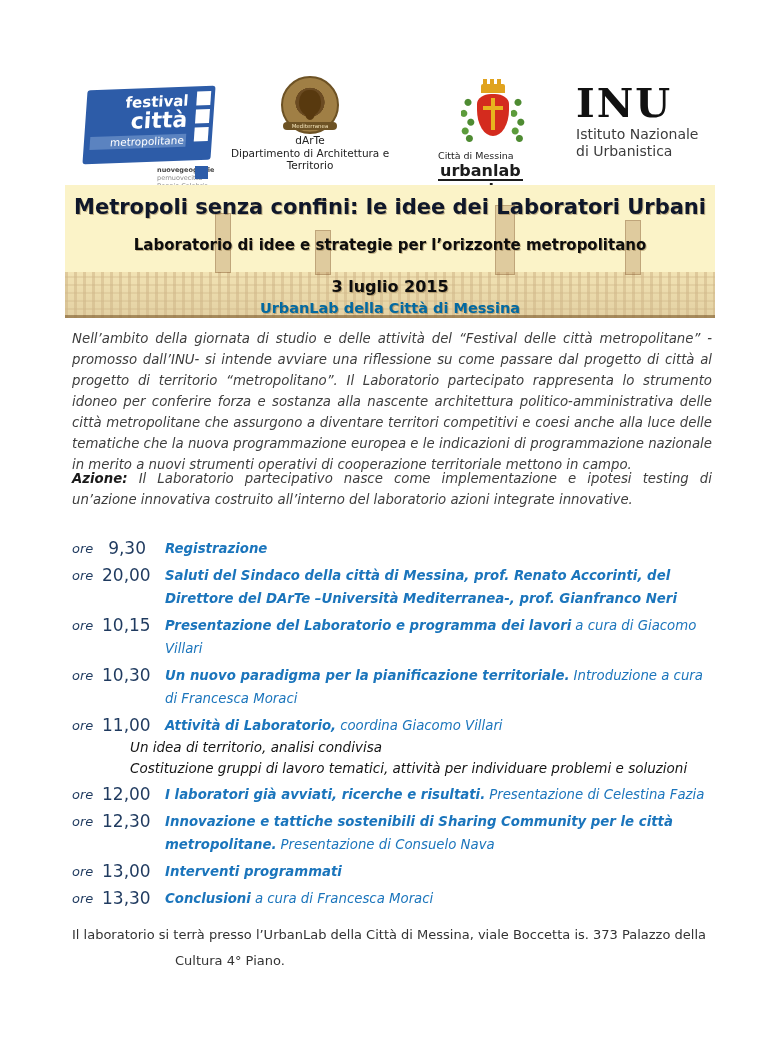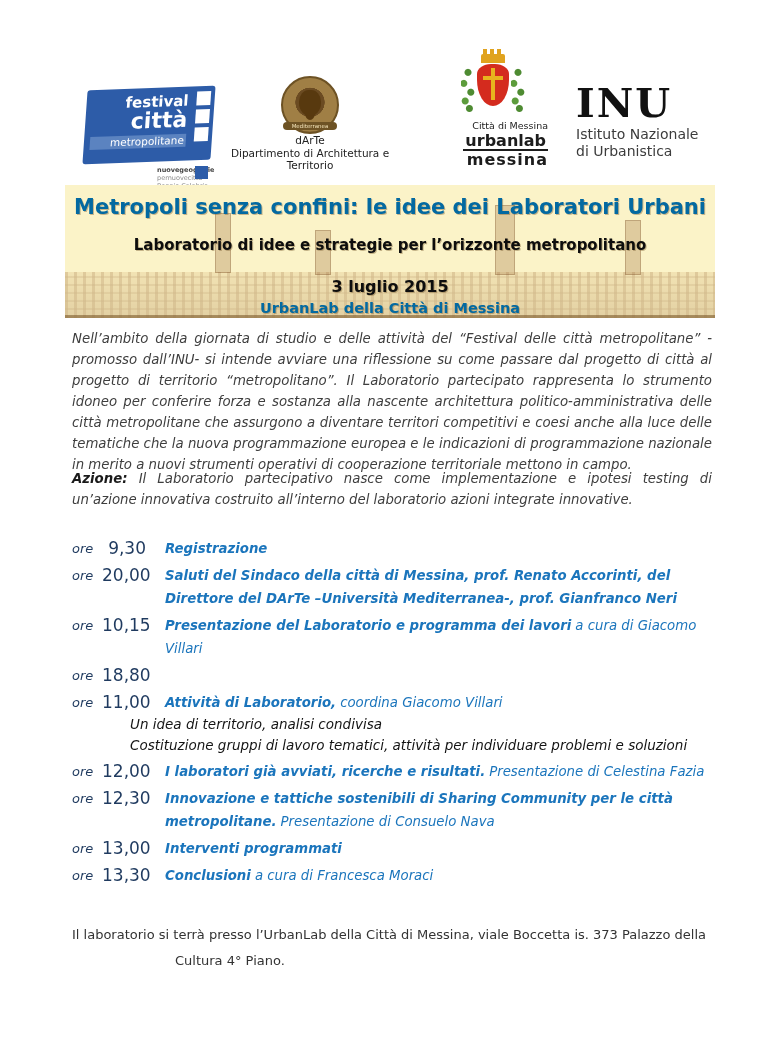--- a/index.html
+++ b/index.html
@@ -32,21 +32,21 @@
     border:2px solid #6d5224; position:relative;
   }
   .med-seal::after {
     content:""; position:absolute; left:16px; top:12px; width:22px; height:26px;
     background:#58390f; border-radius:45% 45% 50% 50%;
     box-shadow:0 10px 0 -6px #58390f;
   }
   .med-ribbon { position:relative; margin:-12px auto 0; width:54px; font-size:5.5px; color:#f2e2b8; background:#6d5224; border-radius:4px; padding:1px 0; }
   .med-caption { margin-top:4px; font-size:10.5px; line-height:12.5px; color:#222; }
 
-  .messina-logo { position:absolute; left:438px; top:54px; width:110px; text-align:right; }
+  .messina-logo { position:absolute; left:438px; top:84px; width:110px; text-align:left; }
   .crest { position:relative; width:70px; height:64px; margin:0 auto; }
   .crest-crown { position:absolute; left:23px; top:0; width:24px; height:9px; background:#e0a31f; border-radius:2px 2px 0 0; }
   .crest-crown::before { content:""; position:absolute; left:2px; top:-5px; width:4px; height:5px; background:#e0a31f; box-shadow:7px 0 0 #e0a31f, 14px 0 0 #e0a31f; }
   .crest-shield { position:absolute; left:19px; top:10px; width:32px; height:42px; background:#d42b1e; border-radius:14px 14px 16px 16px / 10px 10px 26px 26px; }
   .crest-shield::before { content:""; position:absolute; left:14px; top:4px; width:4px; height:32px; background:#e8b31e; }
   .crest-shield::after { content:""; position:absolute; left:6px; top:12px; width:20px; height:4px; background:#e8b31e; }
   .crest-branch { position:absolute; top:14px; width:14px; height:44px; background:
       radial-gradient(circle at 50% 10%, #4e8b32 0 3px, transparent 4px),
       radial-gradient(circle at 20% 35%, #5d9c3c 0 3px, transparent 4px),
       radial-gradient(circle at 70% 55%, #4e8b32 0 3px, transparent 4px),
@@ -68,21 +68,21 @@
   }
   .banner::before { 
     content:""; position:absolute; left:0; bottom:0; width:100%; height:46px; opacity:.45;
     background:
       repeating-linear-gradient(90deg, rgba(156,110,60,.55) 0 3px, transparent 3px 9px),
       repeating-linear-gradient(0deg, rgba(156,110,60,.35) 0 2px, transparent 2px 8px),
       linear-gradient(rgba(210,170,110,.5), rgba(160,115,60,.6));
   }
   .banner::after { content:""; position:absolute; left:0; bottom:0; width:100%; height:3px; background:rgba(120,85,40,.55); }
   .sketch-tower { position:absolute; width:16px; background:rgba(150,100,50,.28); border:1px solid rgba(120,80,40,.3); }
-  .banner-title { position:relative; margin-top:10px; font-size:21px; font-weight:bold; color:#0369a1; white-space:nowrap; text-shadow:1px 1px 0 rgba(130,105,60,.45); }
+  .banner-title { position:relative; margin-top:10px; font-size:21px; font-weight:bold; color:#0f172a; white-space:nowrap; text-shadow:1px 1px 0 rgba(130,105,60,.45); }
   .banner-sub   { position:relative; margin-top:17px; font-size:15px; font-weight:bold; color:#0d0d0d; text-shadow:1px 1px 0 rgba(130,105,60,.45); }
   .banner-date  { position:relative; margin-top:23px; font-size:16px; font-weight:bold; color:#0d0d0d; text-shadow:1px 1px 0 rgba(130,105,60,.45); }
   .banner-venue { position:relative; margin-top:4px; font-size:14.5px; font-weight:bold; color:#0369a1; text-shadow:1px 1px 0 rgba(130,105,60,.45); }
 
   
   .intro {
     position:absolute; left:72px; top:328px; width:640px;
     font-style:italic; font-size:13.3px; line-height:21px; color:#3e3e3e; text-align:justify;
   }
   .azione {
@@ -202,21 +202,22 @@
       <div class="row-main">
         <span class="ore">ore</span>
         <span class="time">10,15</span>
         <span class="desc"><span class="ttl">Presentazione del Laboratorio e programma dei lavori</span><span class="dtl">a cura di Giacomo Villari</span></span>
       </div>
     </div>
 
     <div class="sched-row">
       <div class="row-main">
         <span class="ore">ore</span>
-        <span class="time">18,80</span>
+        <span class="time">10,30</span>
+        <span class="desc"><span class="ttl">Un nuovo paradigma per la pianificazione territoriale.</span><span class="dtl">Introduzione a cura di Francesca Moraci</span></span>
       </div>
     </div>
 
     <div class="sched-row">
       <div class="row-main">
         <span class="ore">ore</span>
         <span class="time">11,00</span>
         <span class="desc"><span class="ttl">Attività di Laboratorio,</span><span class="dtl">coordina Giacomo Villari</span></span>
       </div>
       <div class="sub">Un idea di territorio, analisi condivisa</div>

